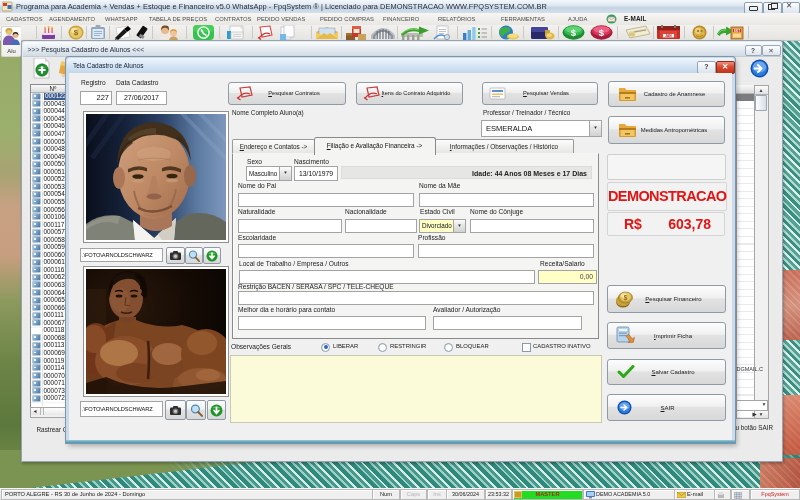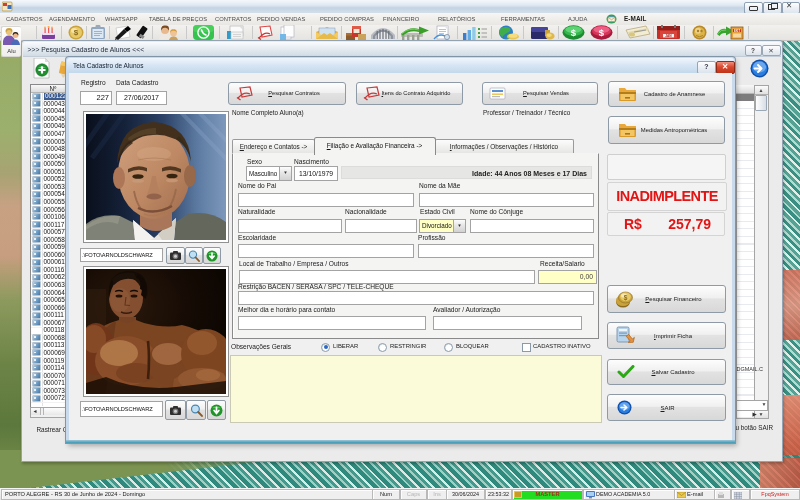--- a/index.html
+++ b/index.html
@@ -27,20 +27,21 @@
 <div class="ab" style="left:0;top:455px;width:800px;height:4px;background:#2b7f74;opacity:.6"></div>
 <div class="ab" style="left:760px;top:458px;width:40px;height:30px;background:linear-gradient(100deg,#e07a5f,#c44d38);opacity:.85"></div>
 <div class="ab" style="left:0;top:450px;width:300px;height:38px;background:linear-gradient(80deg,#7c9452 55%,rgba(124,148,82,0));clip-path:polygon(0 0,100% 0,100% 18%,10% 100%,0 100%)"></div>
 
 <div class="ab" style="left:0;top:0;width:800px;height:13px;background:linear-gradient(#f4f8fb,#dfe9f2 40%,#c4d3e2 60%,#d3dfeb)">
   <svg class="ab" style="left:2px;top:1px" width="11" height="11" viewBox="0 0 11 11">
         <rect x="0" y="1" width="10" height="9" rx="1" fill="#f3e6c2" stroke="#b89a50" stroke-width=".8"></rect>
         <rect x="1" y="2" width="4" height="3" fill="#d04030"></rect>
         <rect x="5.5" y="4" width="4" height="4" fill="#3a70b8"></rect>
       </svg>
+  <div class="ab" style="left:16px;top:2px;font-size:7.4px;color:#1c2736;white-space:nowrap;letter-spacing:.05px">Programa para Academia + Vendas + Estoque e Financeiro v5.0 WhatsApp  - FpqSystem ® | Licenciado para  DEMONSTRACAO WWW.FPQSYSTEM.COM.BR</div>
   <div class="ab" style="left:744px;top:1.5px;width:17px;height:10px;background:linear-gradient(#fcfdfe,#dde5ee);border:1px solid #8fa0b2;border-radius:2px"></div>
   <div class="ab" style="left:763px;top:1.5px;width:17px;height:10px;background:linear-gradient(#fcfdfe,#dde5ee);border:1px solid #8fa0b2;border-radius:2px"></div>
   <div class="ab" style="left:782px;top:1.5px;width:16px;height:10px;background:linear-gradient(#fcfdfe,#dde5ee);border:1px solid #8fa0b2;border-radius:2px"></div>
   <div class="ab" style="left:749px;top:6px;width:7px;height:3px;border:1px solid #333;border-radius:1px"></div>
   <div class="ab" style="left:768px;top:4px;width:5px;height:4px;border:1px solid #333"></div>
   <div class="ab" style="left:770.5px;top:2.5px;width:5px;height:4px;border:1px solid #333;background:#eef2f7"></div>
   <div class="ab" style="left:786px;top:2px;font-size:7.5px;color:#333;line-height:8px">✕</div>
 </div>
 <div class="ab" style="left:0;top:13px;width:800px;height:12px;background:linear-gradient(#f7f6f4,#e9e7e3)">
   <div class="mi" style="left:6px">CADASTROS</div>
@@ -772,20 +773,21 @@
           <rect x="2" y="7" width="17" height="9" rx="1" fill="#d99a28"></rect>
           <path d="M3.5 9 L17.5 9 L17.5 15 L3.5 15 Z" fill="#f2c565"></path>
           <rect x="2" y="7" width="17" height="2" fill="#b57d1a"></rect>
           <rect x="8" y="12" width="5" height="1.6" fill="#a8751a"></rect>
         </svg>
     <span style="margin-left:15px;font-size:5.9px">Medidas Antropométricas</span>
   </div>
 
   <div class="lbl" style="left:166px;top:53px;font-size:6.4px">Nome Completo Aluno(a)</div>
   <div class="lbl" style="left:417px;top:53px;font-size:6.4px">Professor / Treinador / Técnico</div>
+  <div class="fld" style="left:415px;top:63px;width:115px;height:15px;font-size:7.5px;line-height:15px;padding-left:4px">ESMERALDA<i class="cbtn" style="line-height:13px">▼</i></div>
 
   <div class="ab" style="left:166px;top:82px;width:81px;height:14px;background:linear-gradient(#fcfcfc,#e4e4e2);border:1px solid #9a9a9a;border-bottom:none;border-radius:2px 2px 0 0;text-align:center;font-size:6.4px;color:#222;line-height:14px;white-space:nowrap"><u>E</u>ndereço e Contatos -&gt;</div>
   <div class="ab" style="left:247.5px;top:80px;width:120px;height:16.5px;background:#f4f4f3;border:1px solid #8a8a8a;border-bottom:none;border-radius:2.5px 2.5px 0 0;text-align:center;font-size:6.4px;color:#111;line-height:15px;white-space:nowrap;z-index:3"><u>F</u>iliação e Avaliação Financeira -&gt;</div>
   <div class="ab" style="left:368.5px;top:82px;width:137px;height:14px;background:linear-gradient(#fcfcfc,#e4e4e2);border:1px solid #9a9a9a;border-bottom:none;border-radius:2px 2px 0 0;text-align:center;font-size:6.4px;color:#222;line-height:14px;white-space:nowrap"><u>I</u>nformações / Observações / Histórico</div>
 
   <div class="ab" style="left:166px;top:96px;width:365px;height:184px;background:#f4f4f3;border:1px solid #8a8a8a;border-top:1px solid #fff;box-shadow:inset 1px 0 0 #fdfdfd;z-index:1"></div>
   <div class="ab" style="left:166.5px;top:96px;width:364px;height:1px;background:#f4f4f3;z-index:2"></div>
 
   <div style="z-index:4;position:absolute;left:0;top:0;width:100%;height:100%;pointer-events:none">
 
@@ -835,24 +837,24 @@
   <div class="radio" style="left:312px;top:285.5px"></div>
   <div class="tick" style="left:324px;top:286.5px">RESTRINGIR</div>
   <div class="radio" style="left:378px;top:285.5px"></div>
   <div class="tick" style="left:390px;top:286.5px">BLOQUEAR</div>
   <div class="ab" style="left:456px;top:286px;width:7px;height:7px;background:#fff;border:1px solid #8a9aa8"></div>
   <div class="tick" style="left:467px;top:286.5px">CADASTRO INATIVO</div>
 
   <div class="ab" style="left:164px;top:298px;width:370px;height:66px;background:#fcfbd9;border:1px solid #c9c9b4"></div>
 
   <div class="ab" style="left:541px;top:97px;width:117px;height:24px;background:#f5f5f5;border:1px solid #cfcfcf;border-radius:2px"></div>
-  <div class="ab" style="left:541px;top:125px;width:118px;height:27px;background:#f2f2f2;border:1px solid #d4d4d4;border-radius:2px;text-align:center;line-height:27px;font-size:14.5px;font-weight:bold;color:#e21414;letter-spacing:-.6px">INADIMPLENTE</div>
+  <div class="ab" style="left:541px;top:125px;width:118px;height:27px;background:#f2f2f2;border:1px solid #d4d4d4;border-radius:2px;text-align:center;line-height:27px;font-size:14.5px;font-weight:bold;color:#e21414;letter-spacing:-.6px">DEMONSTRACAO</div>
   <div class="ab" style="left:541px;top:155px;width:118px;height:24px;background:#f2f2f2;border:1px solid #d4d4d4;border-radius:2px;display:flex;align-items:center;justify-content:space-between;padding:0 13px 0 16px;box-sizing:border-box;font-size:14px;font-weight:bold;color:#e21414">
           <span>R$</span>
-          <span>257,79</span>
+          <span>603,78</span>
         </div>
   <div class="btn" style="left:541px;top:228px;width:117px;height:26px">
     <svg class="ab" style="left:7px;top:4px" width="20" height="18" viewBox="0 0 20 18">
             <ellipse cx="8" cy="12" rx="7" ry="5.5" fill="#8a6a20"></ellipse>
             <ellipse cx="8" cy="10.5" rx="7" ry="5.5" fill="#caa23c"></ellipse>
             <ellipse cx="10.5" cy="7.5" rx="7" ry="5.5" fill="#caa23c" stroke="#8a6a20" stroke-width=".6"></ellipse>
             <ellipse cx="10.5" cy="6.8" rx="5.4" ry="4.2" fill="#e8c967"></ellipse>
             <ellipse cx="9" cy="5.6" rx="3" ry="2" fill="#f7e7ae"></ellipse>
             <text x="10.5" y="9.6" font-size="6.5" font-weight="bold" fill="#8a6a18" text-anchor="middle" font-family="Liberation Sans">$</text>
           </svg>

